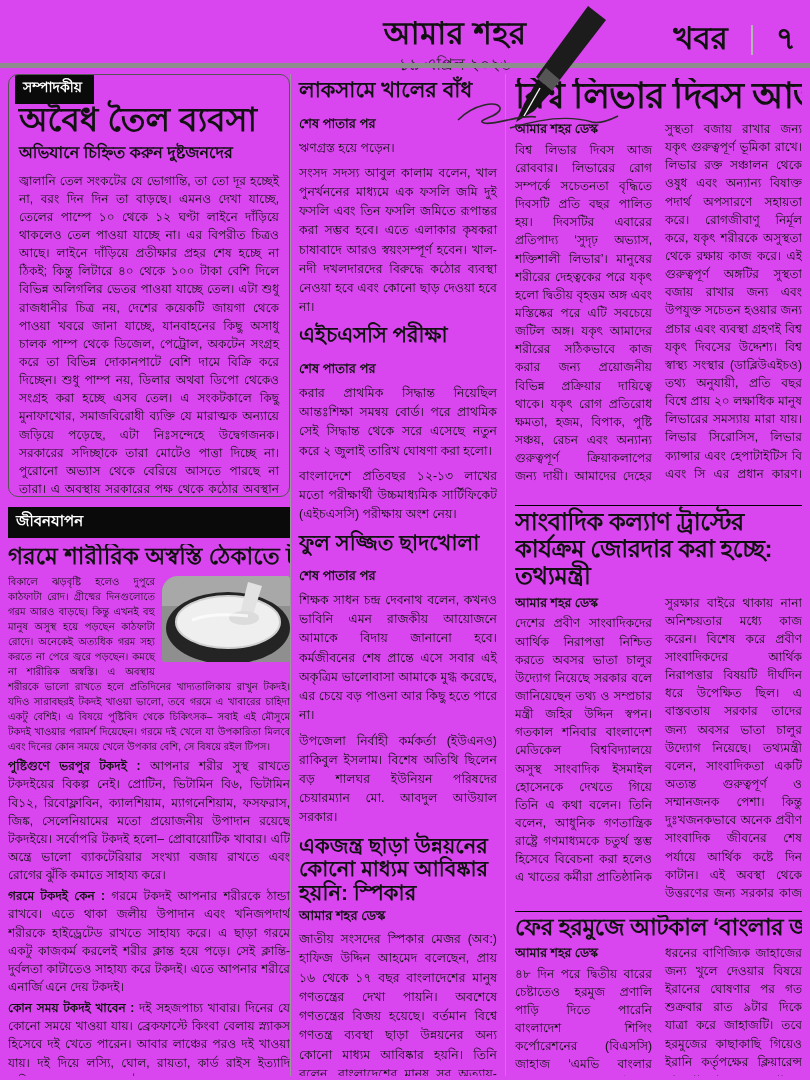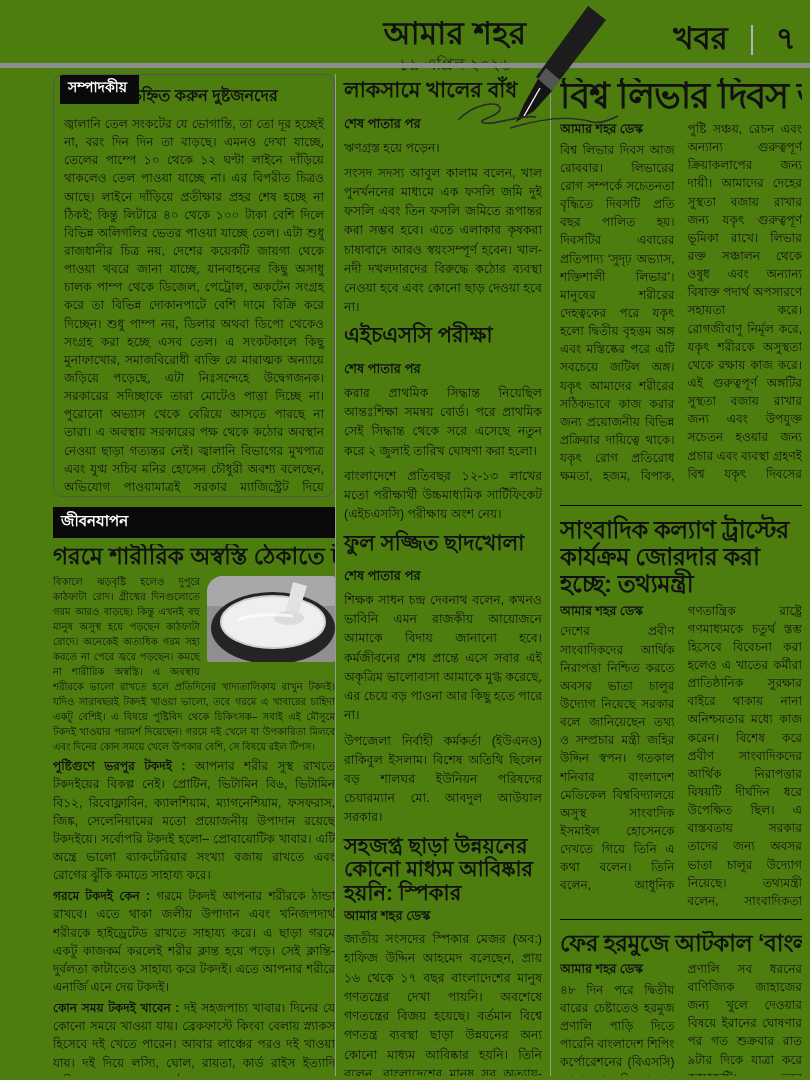--- a/index.html
+++ b/index.html
@@ -1,31 +1,31 @@
 <!DOCTYPE html>
 <html><head>
 <meta charset="utf-8">
 <style>
   html,body{margin:0;padding:0;background:#e8e8e8;}
-  .page{position:relative;width:810px;height:1080px;margin:0 auto;background:#4d7c0f;color:#111;
+  .page{position:relative;width:810px;height:1080px;margin:0 auto;background:#d946ef;color:#111;
         font-family:"Liberation Sans", sans-serif;overflow:hidden;}
   
   .header{position:relative;height:70px;}
   .mast-wrap{position:absolute;left:330px;top:18px;width:250px;text-align:center;}
   .masthead{font-size:31px;font-weight:bold;letter-spacing:0.5px;line-height:1;}
   .edition-date{font-size:16px;margin-top:3px;color:#222;}
   .pageno{position:absolute;right:14px;top:14px;display:flex;align-items:center;gap:23px;}
   .pageno .sec{font-size:31px;font-weight:bold;}
   .pageno .sep{width:2px;height:30px;background:#b5b5b5;}
   .pageno .num{font-size:31px;font-weight:bold;}
   .head-rule{position:absolute;top:63px;left:0;width:810px;height:5px;background:#8d8d8d;}
   .pen{position:absolute;left:440px;top:4px;width:185px;height:132px;z-index:6;}
   
   .columns{display:flex;align-items:stretch;padding:4px 8px 0 8px;height:1002px;overflow:hidden;}
-  .col1{width:282px;flex:0 0 282px;overflow:hidden;margin-left:45px;}
+  .col1{width:282px;flex:0 0 282px;overflow:hidden;}
   .col2{width:198px;flex:0 0 198px;border-left:1px solid #9a9a9a;border-right:1px solid #9a9a9a;
         padding:0 8px;overflow:hidden;}
   .col3{flex:1 1 auto;padding-left:9px;overflow:hidden;}
   
   .ed-box{position:relative;border:1.5px solid #555;border-radius:10px;padding:6px 10px 6px 10px;height:409px;overflow:hidden;}
   .kicker-tag{position:absolute;top:-1px;left:6px;background:#0a0a0a;color:#fff;font-weight:bold;
               font-size:14px;padding:2px 12px 4px 8px;}
   .ed-head{font-size:33px;font-weight:bold;line-height:1.05;margin:22px 0 2px 0;}
   .ed-sub{font-size:16px;font-weight:bold;margin:2px 0 5px 0;}
   .ed-box p.body{font-size:12.1px;line-height:1.5;text-align:justify;margin:0 0 4px 0;}
@@ -42,21 +42,21 @@
   .m-head{font-size:21px;font-weight:bold;line-height:1.12;margin:4px 0 2px 0;}
   .m-kicker{font-size:13px;font-weight:bold;margin:12px 0 4px 0;}
   .m-byline{font-size:13px;font-weight:bold;margin:2px 0 3px 0;}
   .col2 p.body{font-size:12.4px;line-height:1.55;text-align:justify;margin:0 0 6px 0;}
   
   .r-art{overflow:hidden;}
   .liver-head{font-size:36px;font-weight:bold;line-height:1;margin:4px 0 6px 0;white-space:nowrap;
               letter-spacing:-1px;overflow:hidden;}
   .r-cols{column-count:2;column-gap:13px;font-size:12.1px;line-height:1.5;text-align:justify;}
   .r-byline{font-size:12.5px;font-weight:bold;margin:0 0 2px 0;}
-  .art-b{border-top:1.5px solid #000;margin-top:7px;padding-top:11px;}
+  .art-b{border-top:1.5px solid #000;margin-top:7px;padding-top:3px;}
   .med-head{font-size:24px;font-weight:bold;line-height:1.12;margin:0 0 4px 0;letter-spacing:-0.5px;}
   .horm-head{font-size:23px;font-weight:bold;line-height:1.1;margin:0 0 4px 0;white-space:nowrap;
              letter-spacing:-0.5px;overflow:hidden;}
   .r-art .liver-body{height:378px;}
   .r-art .med-body{height:310px;}
   .r-art .horm-body{height:162px;}
 </style>
 </head>
 <body>
 
@@ -85,20 +85,21 @@
       <path d="M70,124 C96,116 126,110 152,118 C160,120 170,116 178,112" fill="none" stroke="#2a2a2a" stroke-width="1.4"></path>
     </g>
   </svg>
 
   <div class="columns">
 
     <div class="col1">
 
       <div class="ed-box">
         <div class="kicker-tag">সম্পাদকীয়</div>
+        <div class="ed-head">অবৈধ তৈল ব্যবসা</div>
         <div class="ed-sub">অভিযানে চিহ্নিত করুন দুষ্টজনদের</div>
         <p class="body">জ্বালানি তেল সংকটের যে ভোগান্তি, তা তো দূর হচ্ছেই না, বরং দিন দিন তা বাড়ছে। এমনও দেখা যাচ্ছে, তেলের পাম্পে ১০ থেকে ১২ ঘণ্টা লাইনে দাঁড়িয়ে থাকলেও তেল পাওয়া যাচ্ছে না। এর বিপরীত চিত্রও আছে। লাইনে দাঁড়িয়ে প্রতীক্ষার প্রহর শেষ হচ্ছে না ঠিকই; কিন্তু লিটারে ৪০ থেকে ১০০ টাকা বেশি দিলে বিভিন্ন অলিগলির ভেতর পাওয়া যাচ্ছে তেল। এটা শুধু রাজধানীর চিত্র নয়, দেশের কয়েকটি জায়গা থেকে পাওয়া খবরে জানা যাচ্ছে, যানবাহনের কিছু অসাধু চালক পাম্প থেকে ডিজেল, পেট্রোল, অকটেন সংগ্রহ করে তা বিভিন্ন দোকানপাটে বেশি দামে বিক্রি করে দিচ্ছেন। শুধু পাম্প নয়, ডিলার অথবা ডিপো থেকেও সংগ্রহ করা হচ্ছে এসব তেল। এ সংকটকালে কিছু মুনাফাখোর, সমাজবিরোধী ব্যক্তি যে মারাত্মক অন্যায়ে জড়িয়ে পড়েছে, এটা নিঃসন্দেহে উদ্বেগজনক। সরকারের সদিচ্ছাকে তারা মোটেও পাত্তা দিচ্ছে না। পুরোনো অভ্যাস থেকে বেরিয়ে আসতে পারছে না তারা। এ অবস্থায় সরকারের পক্ষ থেকে কঠোর অবস্থান নেওয়া ছাড়া গত্যন্তর নেই। জ্বালানি বিভাগের মুখপাত্র এবং যুগ্ম সচিব মনির হোসেন চৌধুরী অবশ্য বলেছেন, অভিযোগ পাওয়ামাত্রই সরকার ম্যাজিস্ট্রেট দিয়ে অভিযান পরিচালনা করছে।</p>
 
       </div>
 
       <div class="life-bar">জীবনযাপন</div>
       <div class="life-head">গরমে শারীরিক অস্বস্তি ঠেকাতে টকদই খান</div>
 
       <div>
         <div class="yogurt">
@@ -138,21 +139,21 @@
       </div>
 
       <div>
         <div class="m-head">ফুল সজ্জিত ছাদখোলা</div>
         <div class="m-kicker">শেষ পাতার পর</div>
         <p class="body">শিক্ষক সাধন চন্দ্র দেবনাথ বলেন, কখনও ভাবিনি এমন রাজকীয় আয়োজনে আমাকে বিদায় জানানো হবে। কর্মজীবনের শেষ প্রান্তে এসে সবার এই অকৃত্রিম ভালোবাসা আমাকে মুগ্ধ করেছে, এর চেয়ে বড় পাওনা আর কিছু হতে পারে না।</p>
         <p class="body">উপজেলা নির্বাহী কর্মকর্তা (ইউএনও) রাকিবুল ইসলাম। বিশেষ অতিথি ছিলেন বড় শালঘর ইউনিয়ন পরিষদের চেয়ারম্যান মো. আবদুল আউয়াল সরকার।</p>
       </div>
 
       <div>
-        <div class="m-head">সহজপ্ত্র ছাড়া উন্নয়নের কোনো মাধ্যম আবিষ্কার হয়নি: স্পিকার</div>
+        <div class="m-head">একজন্ত্র ছাড়া উন্নয়নের কোনো মাধ্যম আবিষ্কার হয়নি: স্পিকার</div>
         <div class="m-byline">আমার শহর ডেস্ক</div>
         <p class="body">জাতীয় সংসদের স্পিকার মেজর (অব:) হাফিজ উদ্দিন আহমেদ বলেছেন, প্রায় ১৬ থেকে ১৭ বছর বাংলাদেশের মানুষ গণতন্ত্রের দেখা পায়নি। অবশেষে গণতন্ত্রের বিজয় হয়েছে। বর্তমান বিশ্বে গণতন্ত্র ব্যবস্থা ছাড়া উন্নয়নের অন্য কোনো মাধ্যম আবিষ্কার হয়নি। তিনি বলেন, বাংলাদেশের মানুষ সব অত্যায়-অত্যাচার, গুম-খুন উপেক্ষা করে রাজপথে নেমে এসে গণতন্ত্রকে প্রতিষ্ঠিত করেছে। এটি আমাদের জন্য গৌরবের।গতকাল শনিবার সকালে ভোলা সার্কিট হাউজে মতবিনিময় সভা শেষে সাংবাদিকদের তিনি এসব কথা বলেন। হাফিজ উদ্দিন আহমেদ বলেন, ২০২৪ এর আন্দোলন সারা বিশ্বের দৃষ্টি কেড়েছে। সারা বিশ্বের দৃষ্টি ছিল বাংলাদেশের দিকে। গত ১৬ থেকে ১৭ বছরের গুম-খুন থেকে আমরা মুক্ত। আমি আশা করছি বর্তমান প্রধানমন্ত্রী তারেক রহমানের নেতৃত্ব বর্তমান সরকার দেশের মানুষের জন্য সুখ ও সমৃদ্ধি বয়ে নিয়ে আসবে। আমি আশা করছি দল মত নির্বিশেষে সুশাসন প্রতিষ্ঠিত করবে। তিনি আরও বলেন, রাজনীতিক মতাদর্শের কারণে দেশের মানুষের যেনো ক্ষতি না হয় সেটাই আমরা চাই।</p>
       </div>
     </div>
 
     <div class="col3">
 
       <div class="r-art">
         <div class="liver-head">বিশ্ব লিভার দিবস আজ</div>
         <div class="r-cols liver-body">

